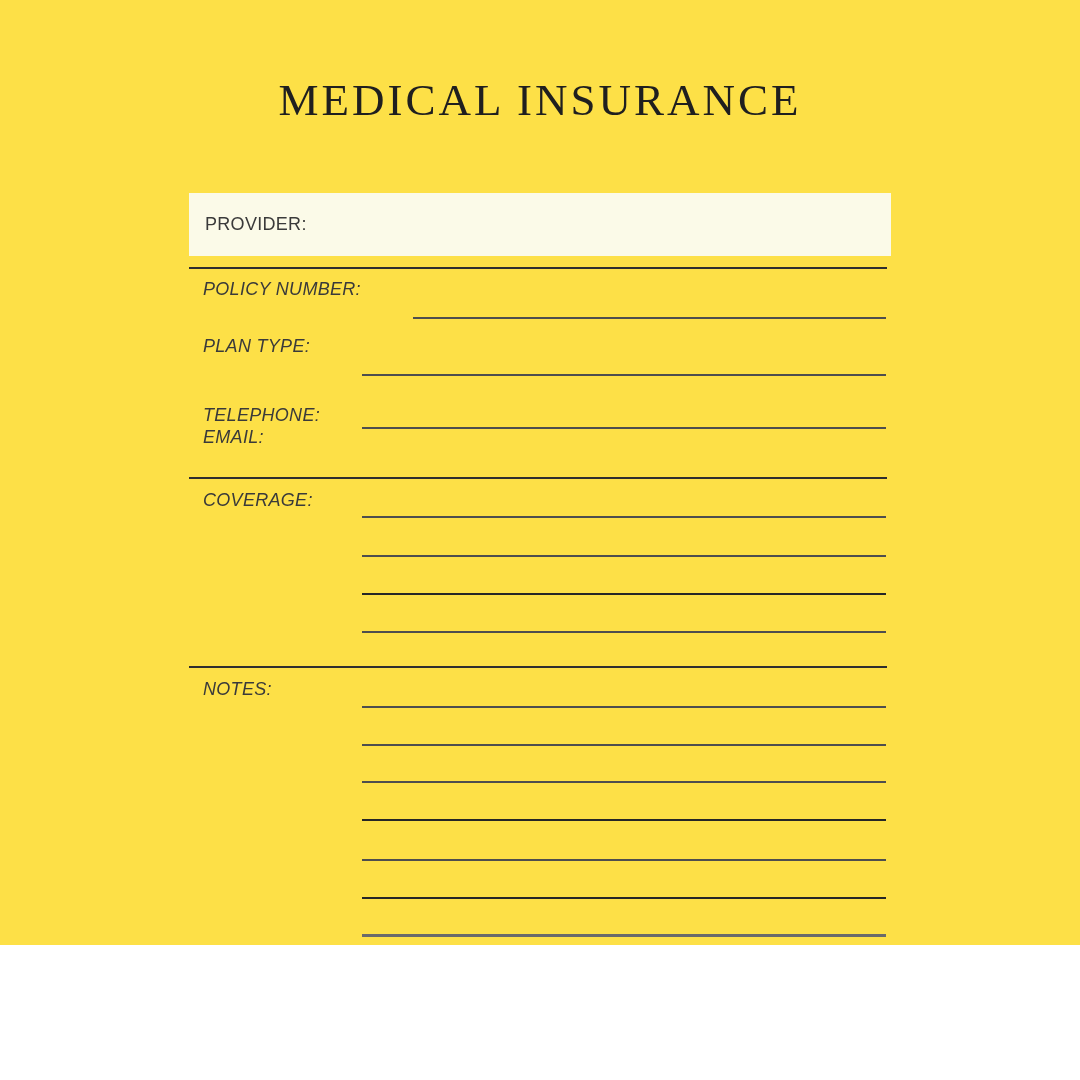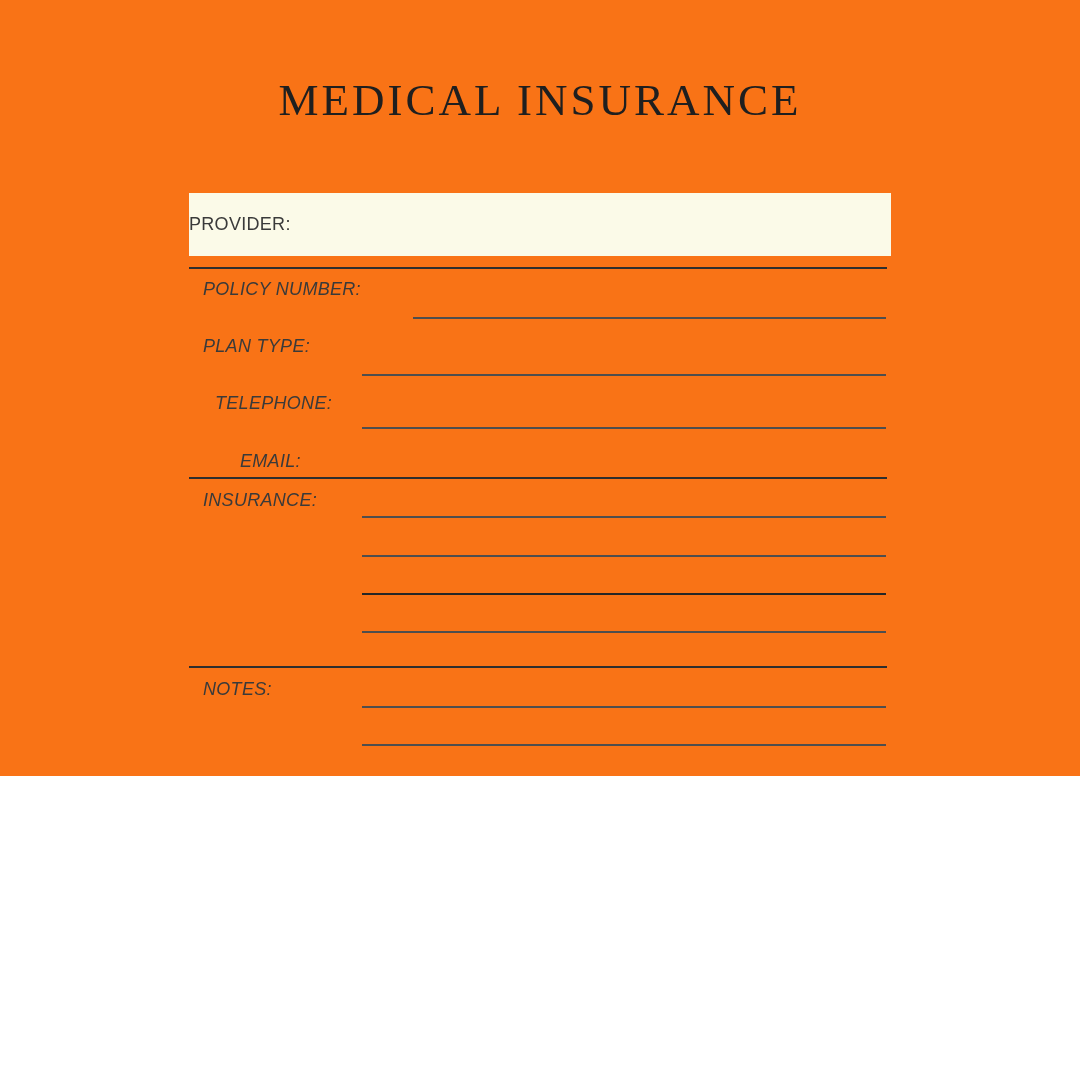--- a/index.html
+++ b/index.html
@@ -1,20 +1,20 @@
 <!DOCTYPE html>
 <html><head>
 <meta charset="utf-8">
 <style>
   html, body { margin: 0; padding: 0; background: #ffffff; }
   .page {
     position: relative;
     width: 1080px;
-    height: 776px;
-    background: #f97316;
+    height: 945px;
+    background: #fde047;
     overflow: hidden;
     font-family: "Liberation Sans", sans-serif;
   }
   .title {
     position: absolute;
     left: 150px;
     width: 780px;
     top: 76px;
     margin: 0;
     text-align: center;
@@ -29,33 +29,34 @@
   .provider-band {
     position: absolute;
     left: 189px;
     top: 193px;
     width: 702px;
     height: 63px;
     background: #fbfae8;
     display: flex;
     align-items: center;
     box-sizing: border-box;
+    padding-left: 16px;
   }
   .field-label {
     font-size: 18px;
     line-height: 21px;
     color: #3a3a3a;
     letter-spacing: 0.3px;
     white-space: nowrap;
   }
   .lbl { position: absolute; left: 203px; font-style: italic; }
   #lbl-policy   { top: 279px; }
   #lbl-plan     { top: 336px; text-align: center; }
-  #lbl-phone    { top: 393px; margin-left: 12px; }
-  #lbl-email    { top: 451px; margin-left: 37px; }
+  #lbl-phone    { top: 405px; }
+  #lbl-email    { top: 427px; }
   #lbl-coverage { top: 490px; }
   #lbl-notes    { top: 679px; text-align: right; }
 
   .rule { position: absolute; height: 2px; }
   .sep  { left: 189px; width: 698px; background: #2e2e2e; }
   #sep-provider { top: 267px; }
   #sep-email    { top: 477px; }
   #sep-coverage { top: 666px; }
   #sep-bottom   { top: 1012px; }
 
@@ -93,21 +94,21 @@
 
   <span class="field-label lbl" id="lbl-plan">PLAN TYPE:</span>
   <div class="rule answer" id="line-plan"></div>
 
   <span class="field-label lbl" id="lbl-phone">TELEPHONE:</span>
   <div class="rule answer" id="line-phone"></div>
 
   <span class="field-label lbl" id="lbl-email">EMAIL:</span>
   <div class="rule sep" id="sep-email"></div>
 
-  <span class="field-label lbl" id="lbl-coverage">INSURANCE:</span>
+  <span class="field-label lbl" id="lbl-coverage">COVERAGE:</span>
   <div class="rule answer" id="cov-1"></div>
   <div class="rule answer" id="cov-2"></div>
   <div class="rule answer" id="cov-3"></div>
   <div class="rule answer" id="cov-4"></div>
   <div class="rule sep" id="sep-coverage"></div>
 
   <span class="field-label lbl" id="lbl-notes">NOTES:</span>
   <div class="rule answer" id="note-1"></div>
   <div class="rule answer" id="note-2"></div>
   <div class="rule answer" id="note-3"></div>

